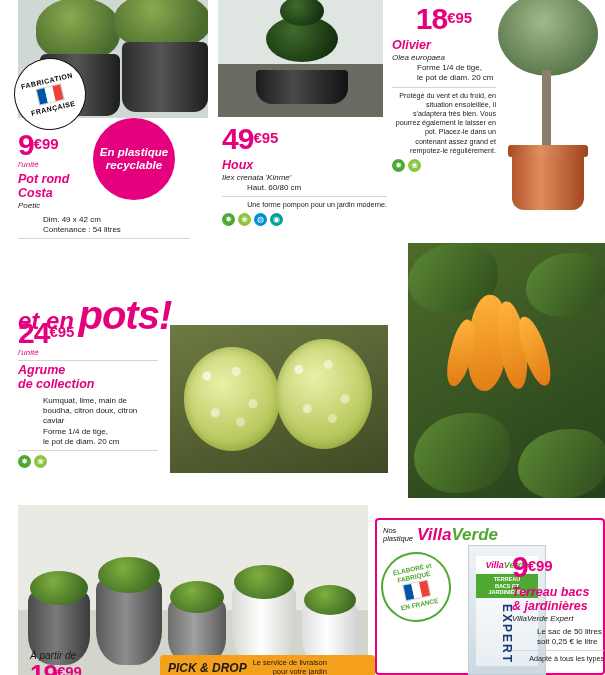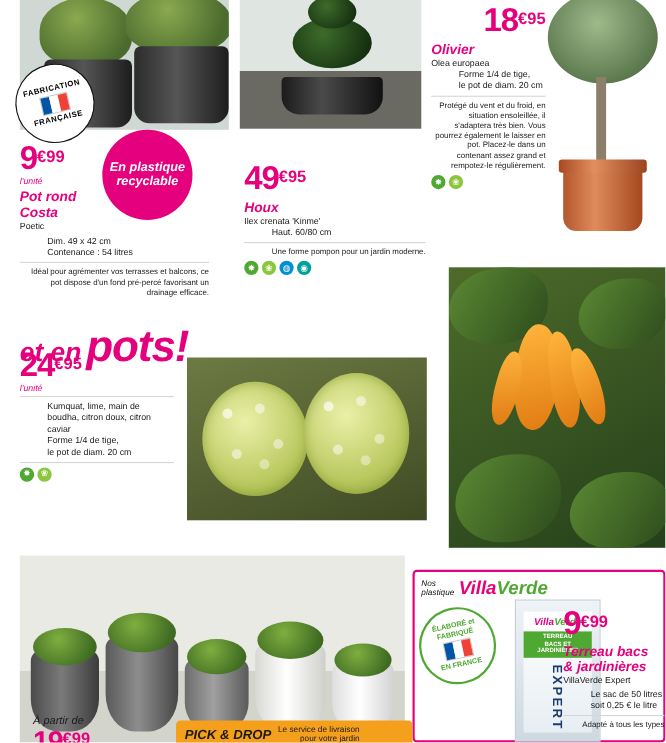--- a/index.html
+++ b/index.html
@@ -26,21 +26,21 @@
   .price .cur { font-size: 15px; vertical-align: super; }
   .price .dec { font-size: 15px; vertical-align: super; }
   .unit { color: #e5007d; font-size: 8px; font-style: italic; }
   .title {
     color: #e5007d;
     font-weight: bold;
     font-style: italic;
     font-size: 12.5px;
     line-height: 1.1;
   }
-  .subtitle { font-size: 8px; color: #1a1a1a; line-height: 1.25; }
+  .subtitle { font-size: 8px; font-style: italic; color: #1a1a1a; line-height: 1.25; }
   .specs { font-size: 8px; color: #1a1a1a; line-height: 1.3; padding-left: 25px; }
   .desc { font-size: 7.2px; color: #1a1a1a; line-height: 1.28; text-align: right; }
   .rule { border: 0; border-top: 1px solid #d6d6d6; margin: 3px 0; }
 
   
   .pictos { display: flex; gap: 3px; align-items: center; margin-top: 4px; }
   .picto {
     width: 13px; height: 13px; border-radius: 50%;
     display: inline-flex; align-items: center; justify-content: center;
     font-size: 8px; color: #fff; line-height: 1;
@@ -289,42 +289,41 @@
   <div class="price">
     <span class="int">9</span><span class="cur">€</span><span class="dec">99</span>
   </div>
   <div class="unit">l'unité</div>
   <div class="title" style="margin-top:4px; white-space:pre-line;">Pot rond
 Costa</div>
   <div class="subtitle">Poetic</div>
   <div class="specs" style="margin-top:4px;">Dim. 49 x 42 cm</div>
   <div class="specs">Contenance : 54 litres</div>
   <hr class="rule">
-  <div class="desc">Idéal pour agrémenter vos terrasses et balcons, ce pot dispose d'un fond pré-percé favorisant un drainage efficace.</div>
-</div>
-
-<div class="abs" id="block-houx" style="left:222px; top:148px; width:165px;">
+</div>
+
+<div class="abs" id="block-houx" style="left:222px; top:124px; width:165px;">
   <div class="price">
     <span class="int">49</span><span class="cur">€</span><span class="dec">95</span>
   </div>
   <div class="title" style="margin-top:5px;">Houx</div>
   <div class="subtitle">Ilex crenata 'Kinme'</div>
   <div class="specs">Haut. 60/80 cm</div>
   <hr class="rule">
   <div class="desc">Une forme pompon pour un jardin moderne.</div>
   <div class="pictos">
     <span class="picto p-green">✸</span>
     <span class="picto p-lgreen">❀</span>
     <span class="picto p-blue">◍</span>
     <span class="picto p-teal">◉</span>
   </div>
 </div>
 
 <div class="abs" id="block-olivier" style="left:392px; top:4px; width:104px;">
-  <div class="price" style="text-align:right;">
+  <div class="price" style="text-align:center;">
     <span class="int">18</span><span class="cur">€</span><span class="dec">95</span>
   </div>
   <div class="title" style="margin-top:5px;">Olivier</div>
   <div class="subtitle">Olea europaea</div>
   <div class="specs">Forme 1/4 de tige,</div>
   <div class="specs">le pot de diam. 20 cm</div>
   <hr class="rule">
   <div class="desc">Protégé du vent et du froid, en situation ensoleillée, il s'adaptera très bien. Vous pourrez également le laisser en pot. Placez-le dans un contenant assez grand et rempotez-le régulièrement.</div>
   <div class="pictos">
     <span class="picto p-green">✸</span>
@@ -336,20 +335,22 @@
   <span class="small">et en</span>
   <span class="big">pots!</span>
 </div>
 
 <div class="abs" id="block-agrume" style="left:18px; top:318px; width:140px;">
   <div class="price">
     <span class="int">24</span><span class="cur">€</span><span class="dec">95</span>
   </div>
   <div class="unit">l'unité</div>
   <hr class="rule">
+  <div class="title" style="white-space:pre-line;">Agrume
+de collection</div>
   <div class="specs" style="margin-top:4px;">Kumquat, lime, main de boudha, citron doux, citron caviar</div>
   <div class="specs">Forme 1/4 de tige,</div>
   <div class="specs">le pot de diam. 20 cm</div>
   <hr class="rule">
   <div class="pictos">
     <span class="picto p-green">✸</span>
     <span class="picto p-lgreen">❀</span>
   </div>
 </div>
 

